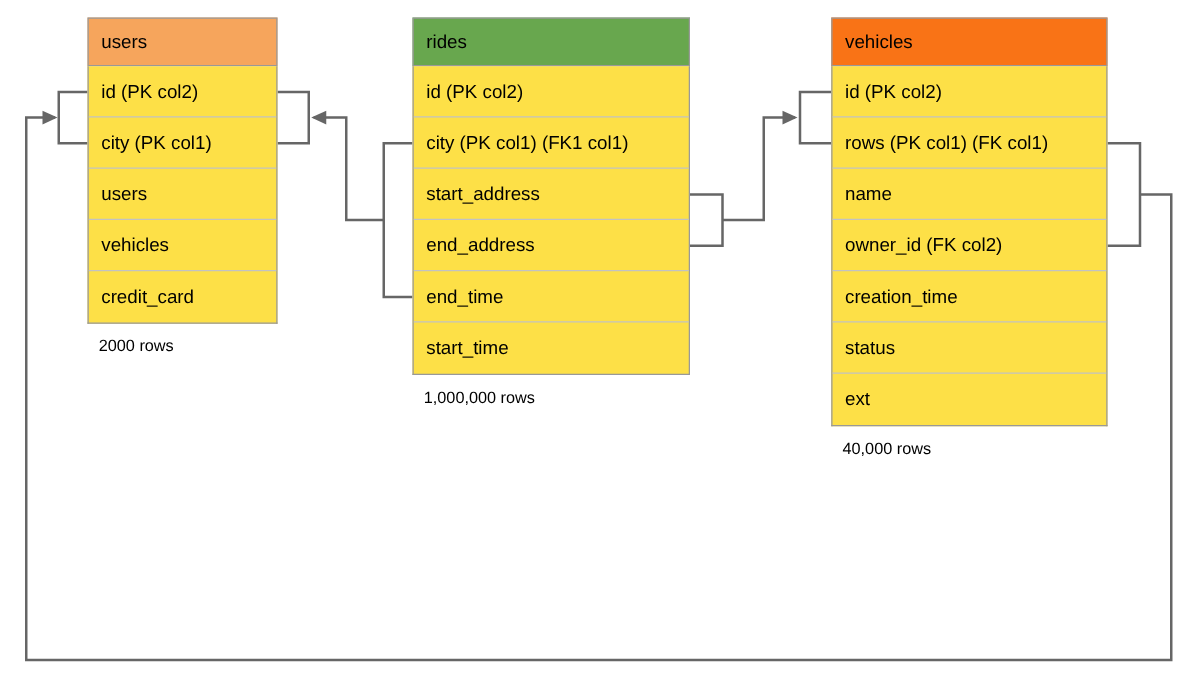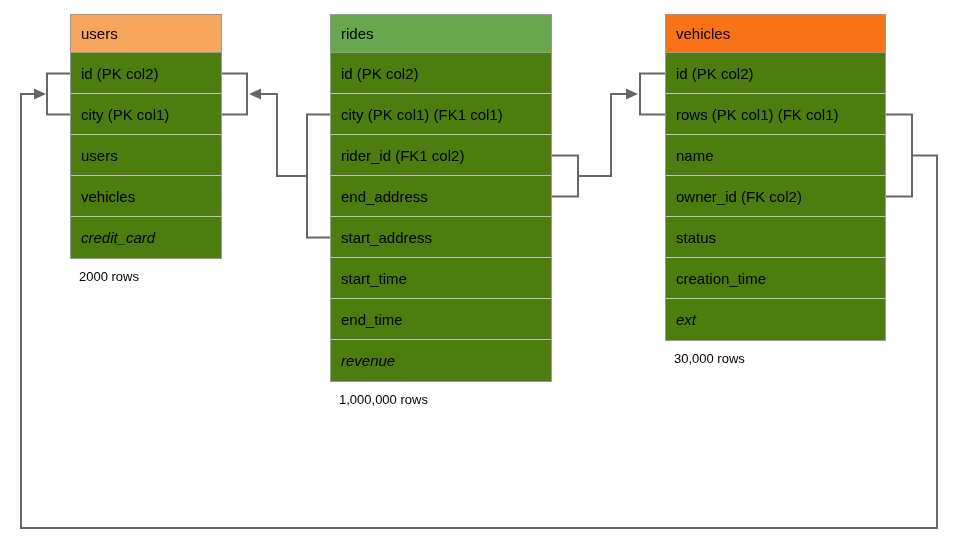--- a/index.html
+++ b/index.html
@@ -39,34 +39,34 @@
     display: flex;
     align-items: center;
     padding-left: 10px;
     font-size: 15px;
     color: #000000;
   }
   .tbody {
     box-sizing: border-box;
     border: 1px solid #999999;
     border-top: none;
-    background: #4d7c0f;
+    background: #fde047;
   }
   .trow {
     box-sizing: border-box;
     height: 41px;
     border-bottom: 1px solid #c2c2c2;
     display: flex;
     align-items: center;
     padding-left: 10px;
     font-size: 15px;
     color: #000000;
     white-space: nowrap;
   }
-  .trow:last-child { border-bottom: none; font-style: italic; }
+  .trow:last-child { border-bottom: none; }
   .rowcount {
     margin-top: 10px;
     padding-left: 9px;
     font-size: 13px;
     color: #000000;
   }
   .tbl-users    { left: 70px;  top: 14px; width: 152px; }
   .tbl-rides    { left: 330px; top: 14px; width: 222px; }
   .tbl-vehicles { left: 665px; top: 14px; width: 221px; }
 </style>
@@ -106,37 +106,35 @@
         <div class="trow">credit_card</div>
       </div>
     <div class="rowcount">2000 rows</div>
   </div>
 
   <div class="tbl tbl-rides">
     <div class="thead" style="background: rgb(104, 167, 78);">rides</div>
     <div class="tbody">
         <div class="trow">id (PK col2)</div>
         <div class="trow">city (PK col1) (FK1 col1)</div>
-        <div class="trow">rider_id (FK1 col2)</div>
+        <div class="trow">start_address</div>
         <div class="trow">end_address</div>
-        <div class="trow">start_address</div>
+        <div class="trow">end_time</div>
         <div class="trow">start_time</div>
-        <div class="trow">end_time</div>
-        <div class="trow">revenue</div>
       </div>
     <div class="rowcount">1,000,000 rows</div>
   </div>
 
   <div class="tbl tbl-vehicles">
     <div class="thead" style="background: #f97316;">vehicles</div>
     <div class="tbody">
         <div class="trow">id (PK col2)</div>
         <div class="trow">rows (PK col1) (FK col1)</div>
         <div class="trow">name</div>
         <div class="trow">owner_id (FK col2)</div>
+        <div class="trow">creation_time</div>
         <div class="trow">status</div>
-        <div class="trow">creation_time</div>
         <div class="trow">ext</div>
       </div>
-    <div class="rowcount">30,000 rows</div>
+    <div class="rowcount">40,000 rows</div>
   </div>
 
 </div>
 
 </body></html>

